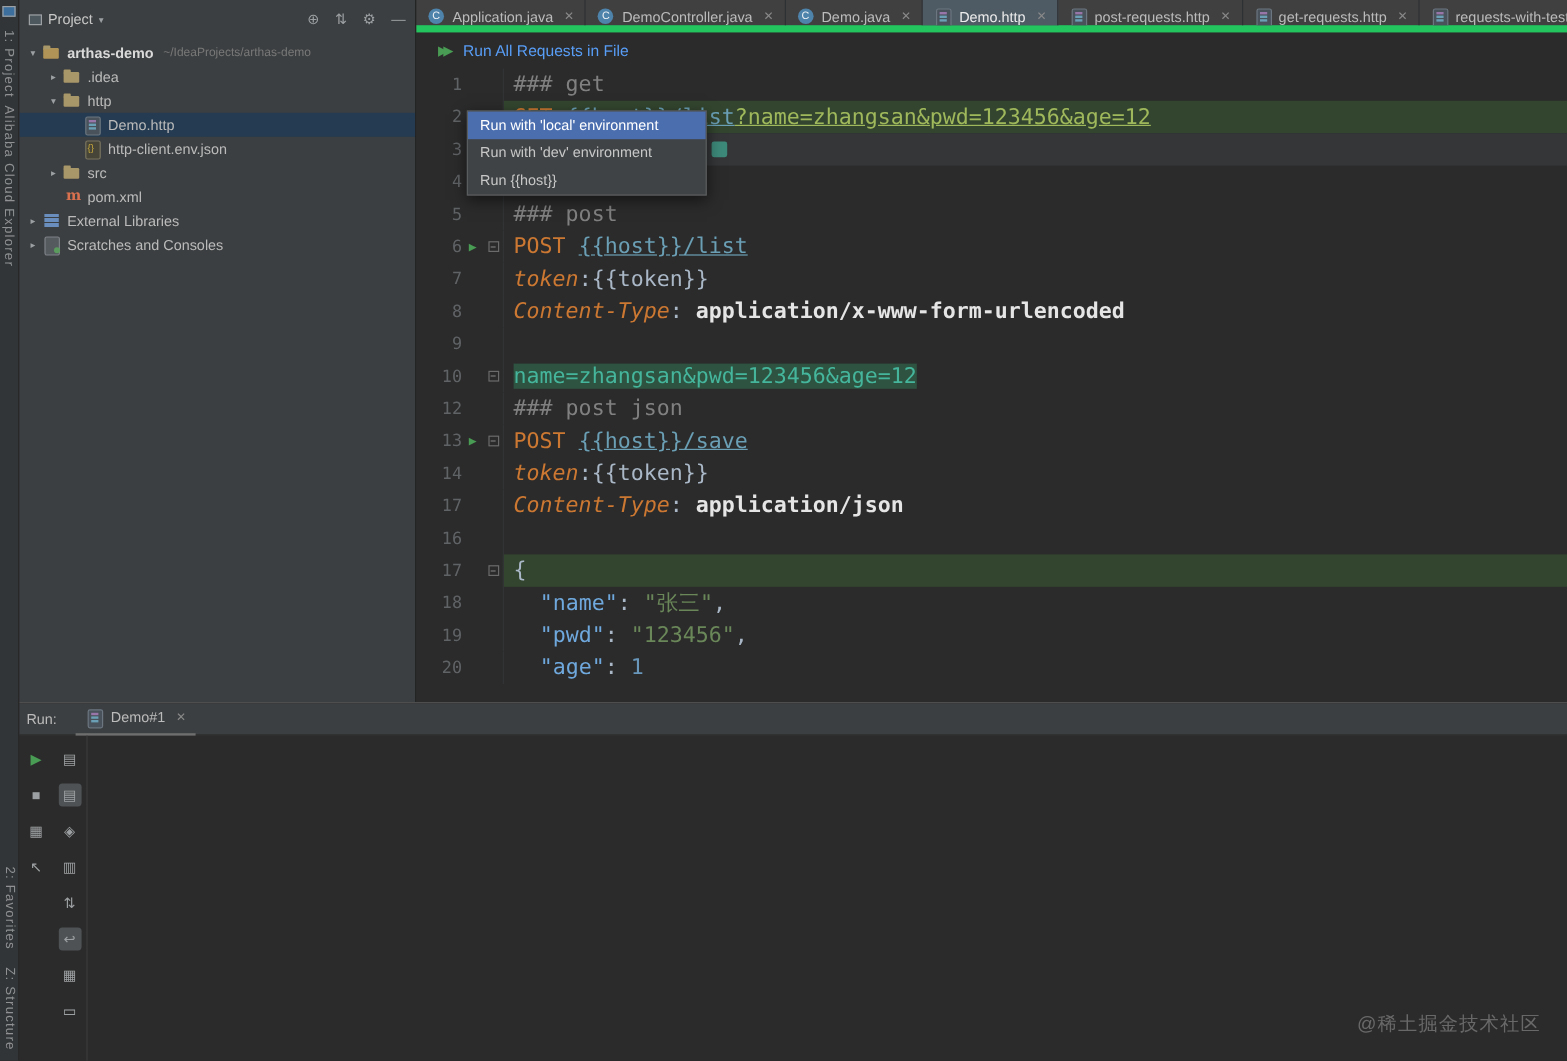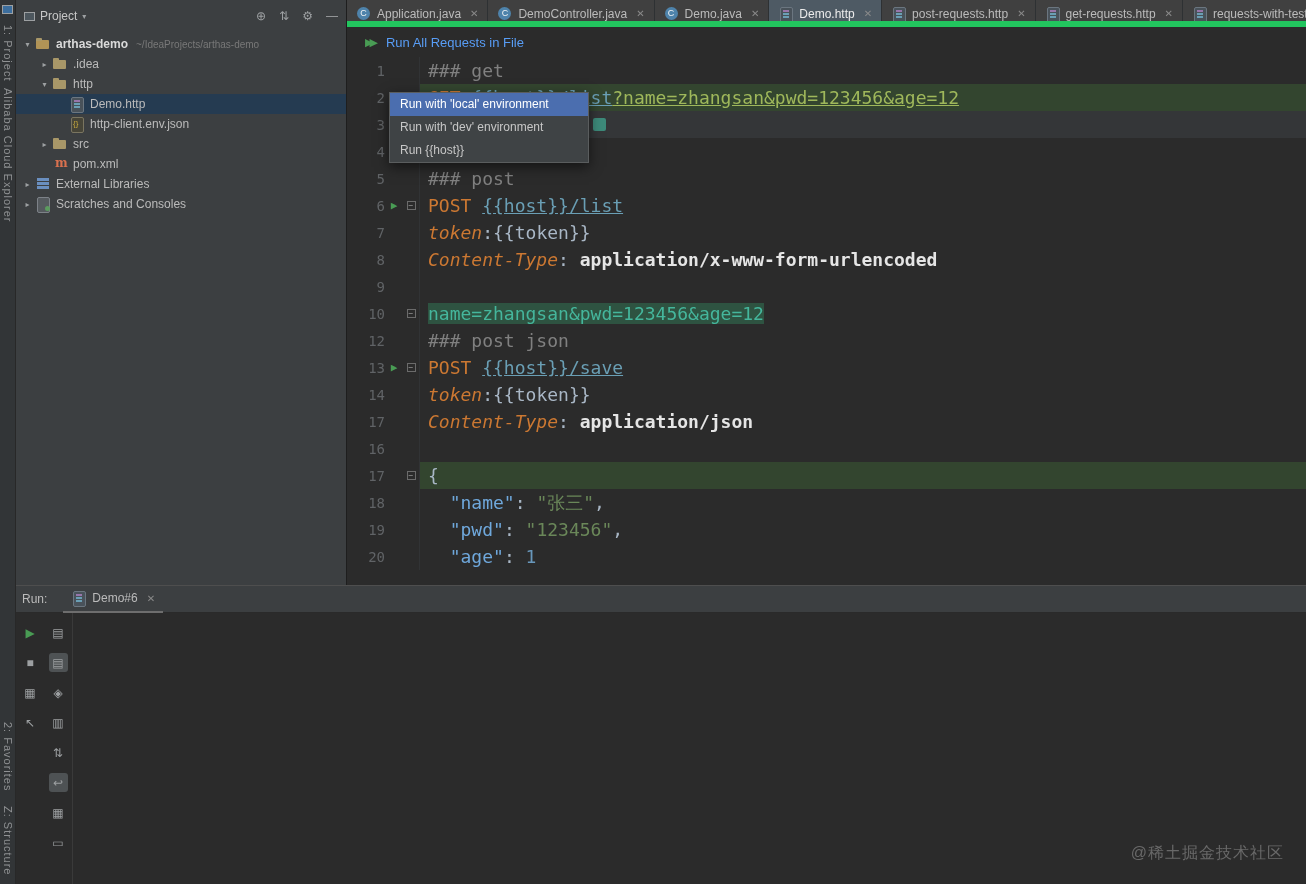--- a/index.html
+++ b/index.html
@@ -364,21 +364,21 @@
         <div class="popup-item">Run with 'dev' environment</div>
         <div class="popup-item">Run {{host}}</div>
       </div>
   </div>
 
   <div class="run-panel">
     <div class="rp-header">
       <span>Run:</span>
       <div class="rp-tab">
         <span class="ic ic-http-file"></span>
-        <span>Demo#6</span>
+        <span>Demo#1</span>
         <span class="close">✕</span>
       </div>
     </div>
     <div class="rp-body">
       <div class="rp-col">
           <div class="ticon green">▶</div>
           <div class="ticon">■</div>
           <div class="ticon">▦</div>
           <div class="ticon">↖</div>
         </div>

